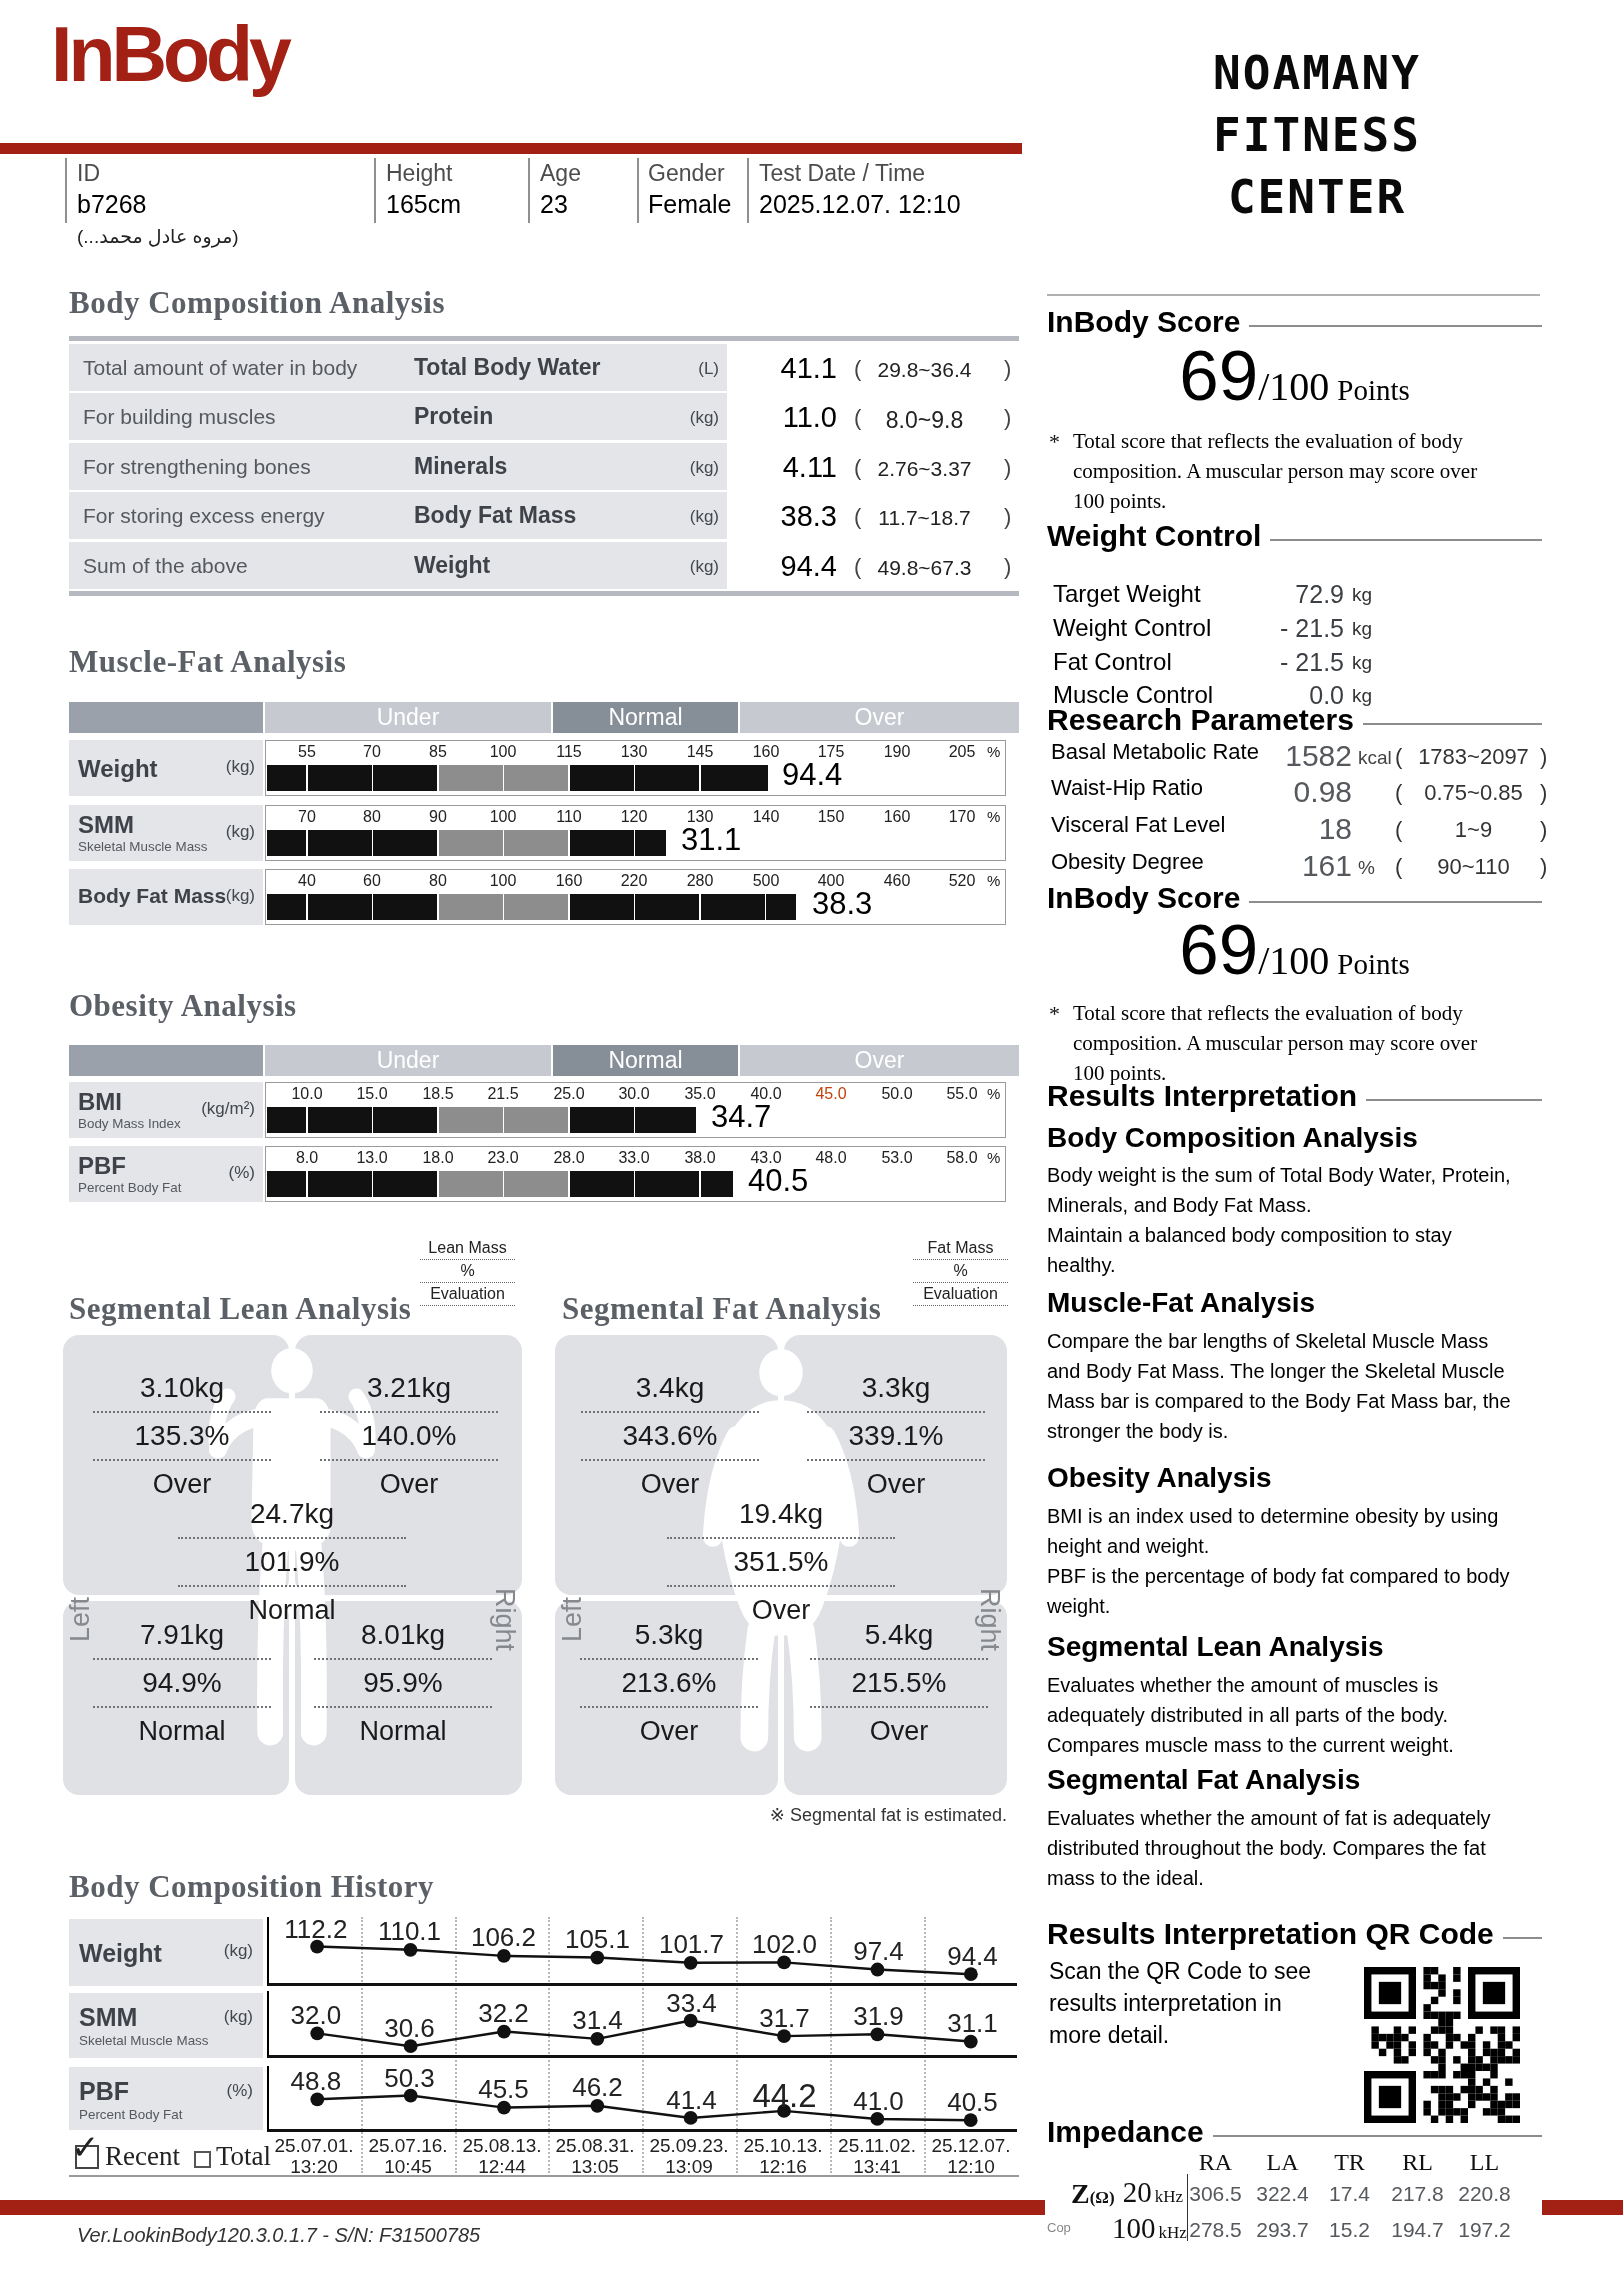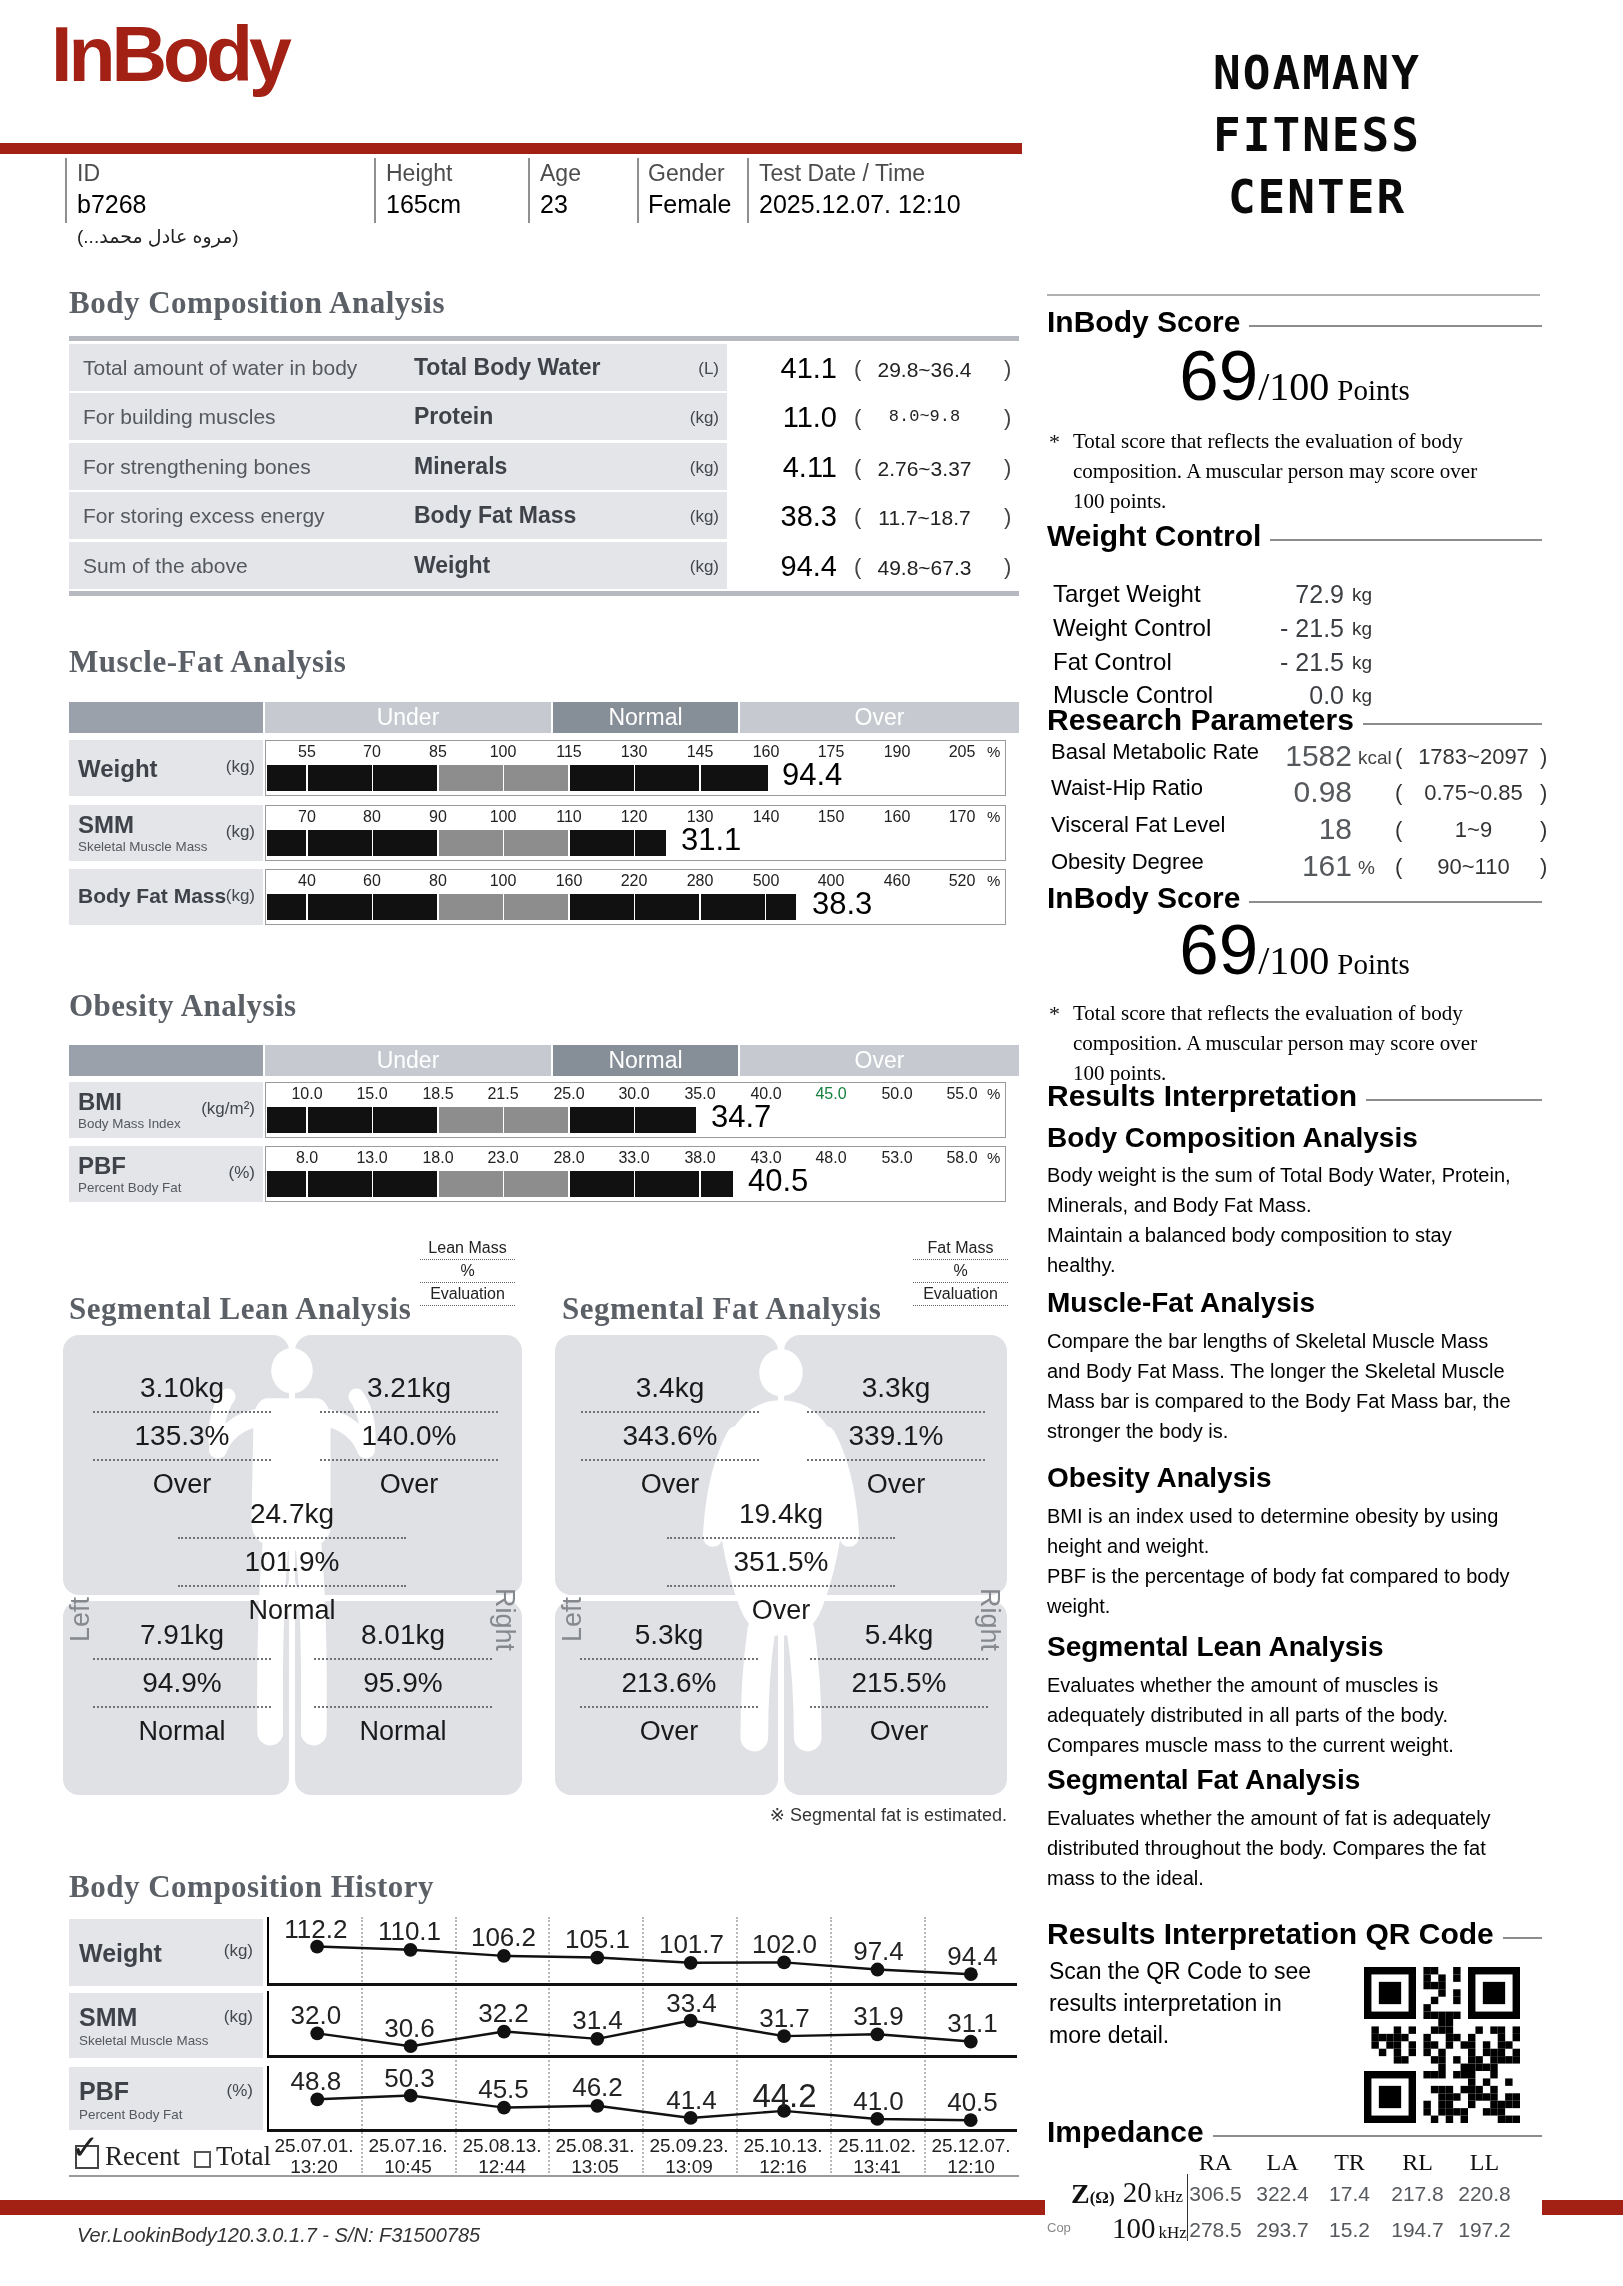--- a/index.html
+++ b/index.html
@@ -95,21 +95,21 @@
         <div style="position: absolute; left: 792px; top: 14px; width: 127px; text-align: center; font-size: 21px; color: rgb(34, 34, 34);">29.8~36.4</div>
         <div style="position: absolute; left: 935px; top: 12px; font-size: 22px; color: rgb(68, 68, 68);">)</div>
       </div>
       <div style="position: absolute; left: 0px; top: 57px; width: 950px; height: 47px;">
         <div style="position: absolute; left: 0px; top: 0px; width: 658px; height: 47px; background: rgb(227, 229, 232);"></div>
         <div style="position: absolute; left: 14px; top: 12px; font: 21px &quot;Liberation Sans&quot;; color: rgb(85, 88, 94); white-space: nowrap;">For building muscles</div>
         <div style="position: absolute; left: 345px; top: 10px; font: bold 23px &quot;Liberation Sans&quot;; color: rgb(63, 67, 73); white-space: nowrap;">Protein</div>
         <div style="position: absolute; left: 589px; top: 15px; width: 61px; text-align: right; font-size: 17px; color: rgb(68, 72, 78);">(kg)</div>
         <div style="position: absolute; left: 653px; top: 8px; width: 115px; text-align: right; font-size: 29px; color: rgb(0, 0, 0);">11.0</div>
         <div style="position: absolute; left: 785px; top: 12px; font-size: 22px; color: rgb(68, 68, 68);">(</div>
-        <div style="position: absolute; left: 792px; top: 14px; width: 127px; text-align: center; font-size: 17px; color: rgb(34, 34, 34); font-family: Liberation Mono, monospace;">8.0~9.8</div>
+        <div style="position: absolute; left: 792px; top: 14px; width: 127px; text-align: center; font-size: 23px; color: rgb(34, 34, 34);">8.0~9.8</div>
         <div style="position: absolute; left: 935px; top: 12px; font-size: 22px; color: rgb(68, 68, 68);">)</div>
       </div>
       <div style="position: absolute; left: 0px; top: 107px; width: 950px; height: 47px;">
         <div style="position: absolute; left: 0px; top: 0px; width: 658px; height: 47px; background: rgb(227, 229, 232);"></div>
         <div style="position: absolute; left: 14px; top: 12px; font: 21px &quot;Liberation Sans&quot;; color: rgb(85, 88, 94); white-space: nowrap;">For strengthening bones</div>
         <div style="position: absolute; left: 345px; top: 10px; font: bold 23px &quot;Liberation Sans&quot;; color: rgb(63, 67, 73); white-space: nowrap;">Minerals</div>
         <div style="position: absolute; left: 589px; top: 15px; width: 61px; text-align: right; font-size: 17px; color: rgb(68, 72, 78);">(kg)</div>
         <div style="position: absolute; left: 653px; top: 8px; width: 115px; text-align: right; font-size: 29px; color: rgb(0, 0, 0);">4.11</div>
         <div style="position: absolute; left: 785px; top: 12px; font-size: 22px; color: rgb(68, 68, 68);">(</div>
         <div style="position: absolute; left: 792px; top: 14px; width: 127px; text-align: center; font-size: 21px; color: rgb(34, 34, 34);">2.76~3.37</div>
@@ -241,21 +241,21 @@
       </div>
       <div style="position: absolute; left: 196px; top: 37px; width: 741px; height: 56px; background: rgb(255, 255, 255); border: 1px solid rgb(154, 154, 154); box-sizing: border-box;">
         <div style="position: absolute; left: 23px; top: 2px; width: 36px; text-align: center; font-size: 16px; color: rgb(34, 34, 34);">10.0</div>
         <div style="position: absolute; left: 88px; top: 2px; width: 36px; text-align: center; font-size: 16px; color: rgb(34, 34, 34);">15.0</div>
         <div style="position: absolute; left: 154px; top: 2px; width: 36px; text-align: center; font-size: 16px; color: rgb(34, 34, 34);">18.5</div>
         <div style="position: absolute; left: 219px; top: 2px; width: 36px; text-align: center; font-size: 16px; color: rgb(34, 34, 34);">21.5</div>
         <div style="position: absolute; left: 285px; top: 2px; width: 36px; text-align: center; font-size: 16px; color: rgb(34, 34, 34);">25.0</div>
         <div style="position: absolute; left: 350px; top: 2px; width: 36px; text-align: center; font-size: 16px; color: rgb(34, 34, 34);">30.0</div>
         <div style="position: absolute; left: 416px; top: 2px; width: 36px; text-align: center; font-size: 16px; color: rgb(34, 34, 34);">35.0</div>
         <div style="position: absolute; left: 482px; top: 2px; width: 36px; text-align: center; font-size: 16px; color: rgb(34, 34, 34);">40.0</div>
-        <div style="position: absolute; left: 547px; top: 2px; width: 36px; text-align: center; font-size: 16px; color: #15803d;">45.0</div>
+        <div style="position: absolute; left: 547px; top: 2px; width: 36px; text-align: center; font-size: 16px; color: #c2410c;">45.0</div>
         <div style="position: absolute; left: 613px; top: 2px; width: 36px; text-align: center; font-size: 16px; color: rgb(34, 34, 34);">50.0</div>
         <div style="position: absolute; left: 678px; top: 2px; width: 36px; text-align: center; font-size: 16px; color: rgb(34, 34, 34);">55.0</div>
         <div style="position: absolute; left: 721px; top: 2px; font-size: 15px; color: rgb(34, 34, 34);">%</div>
         <div style="position: absolute; left: 1px; top: 24px; width: 39px; height: 26px; background: rgb(17, 17, 17);"></div>
         <div style="position: absolute; left: 42px; top: 24px; width: 64px; height: 26px; background: rgb(17, 17, 17);"></div>
         <div style="position: absolute; left: 107px; top: 24px; width: 64px; height: 26px; background: rgb(17, 17, 17);"></div>
         <div style="position: absolute; left: 173px; top: 24px; width: 64px; height: 26px; background: rgb(141, 141, 141);"></div>
         <div style="position: absolute; left: 238px; top: 24px; width: 64px; height: 26px; background: rgb(141, 141, 141);"></div>
         <div style="position: absolute; left: 304px; top: 24px; width: 64px; height: 26px; background: rgb(17, 17, 17);"></div>
         <div style="position: absolute; left: 369px; top: 24px; width: 61px; height: 26px; background: rgb(17, 17, 17);"></div>

